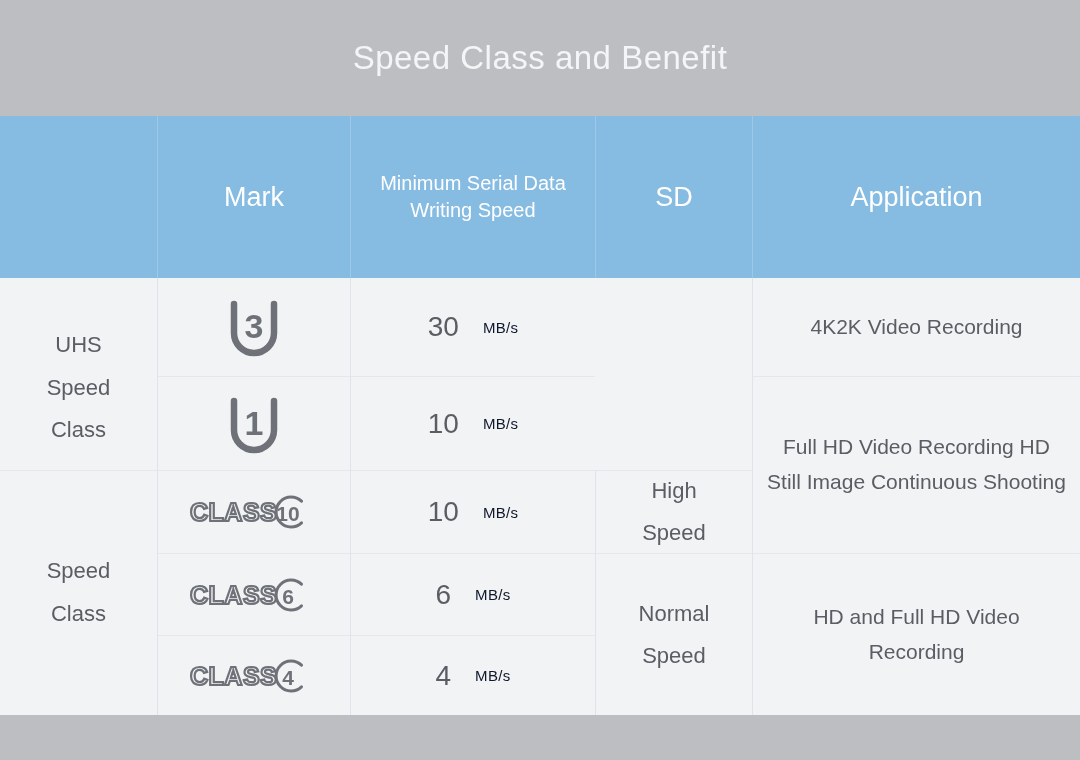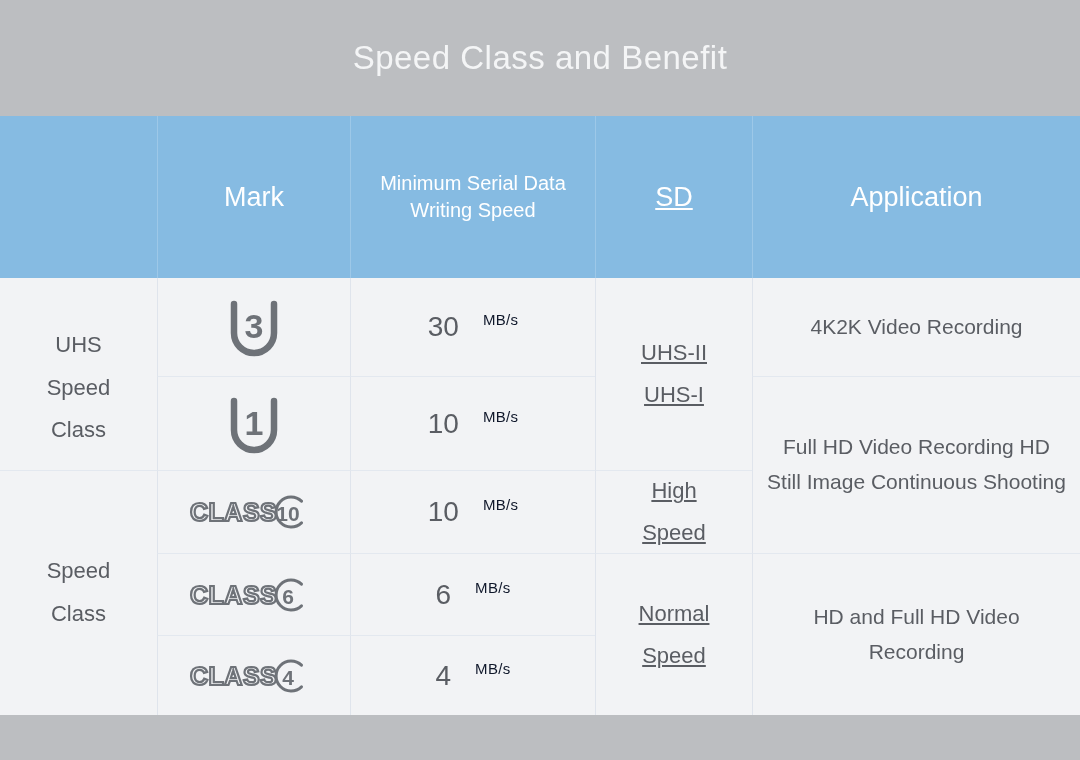--- a/index.html
+++ b/index.html
@@ -76,21 +76,21 @@
     line-height: 1.35;
     font-weight: 400;
   }
   .th-big   { font-size: 27px; }
   .th-small { font-size: 20px; }
 
   
   .c0 { left: 0px;   width: 157px; }
   .c1 { left: 157px; width: 193px; }
   .c2 { left: 350px; width: 245px; }
-  .c3 { left: 595px; width: 157px; text-decoration: underline; }
+  .c3 { left: 595px; width: 157px; }
   .c4 { left: 752px; width: 328px; }
 
   
   .tbody {
     position: absolute;
     left: 0;
     top: 162px;
     width: 1080px;
     height: 437px;
   }
@@ -121,21 +121,21 @@
 
   .app-label {
     font-size: 21px;
     line-height: 1.65;
     padding: 0 14px;
   }
 
   
   .speed {
     display: flex;
-    align-items: flex-start;
+    align-items: center;
     justify-content: center;
     gap: 24px;
   }
   .speed-num {
     font-size: 28px;
     color: #5a5d63;
   }
   .speed-unit {
     font-size: 15px;
     color: #0f172a;
@@ -281,26 +281,20 @@
           <span class="speed-unit">MB/s</span>
         </span>
       </div>
       <div class="cell c2 vline hline" style="top:357px;height:80px;">
         <span class="speed">
           <span class="speed-num">4</span>
           <span class="speed-unit">MB/s</span>
         </span>
       </div>
 
-      <div class="cell c3 vline" style="top:0px;height:192px;">
-        <span class="bus-label">
-          <span>UHS-II</span><br>
-          <span>UHS-I</span>
-        </span>
-      </div>
       <div class="cell c3 vline hline" style="top:192px;height:83px;">
         <span class="bus-label">
           <span>High</span><br>
           <span>Speed</span>
         </span>
       </div>
       <div class="cell c3 vline hline" style="top:275px;height:162px;">
         <span class="bus-label">
           <span>Normal</span><br>
           <span>Speed</span>

